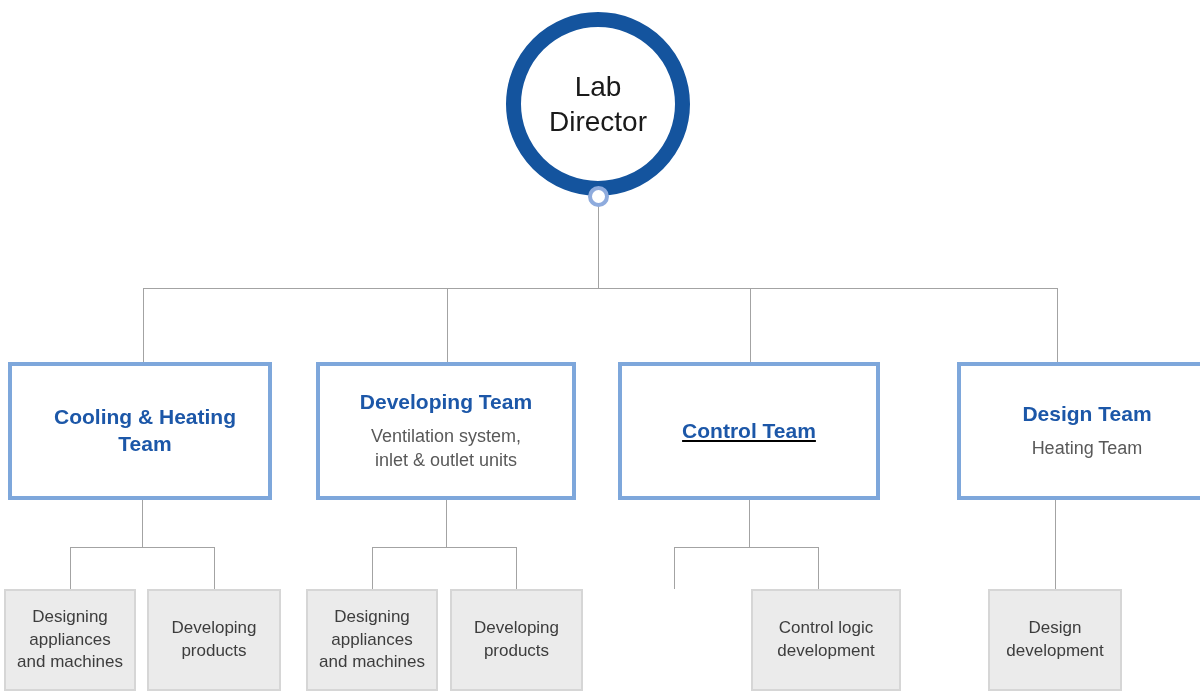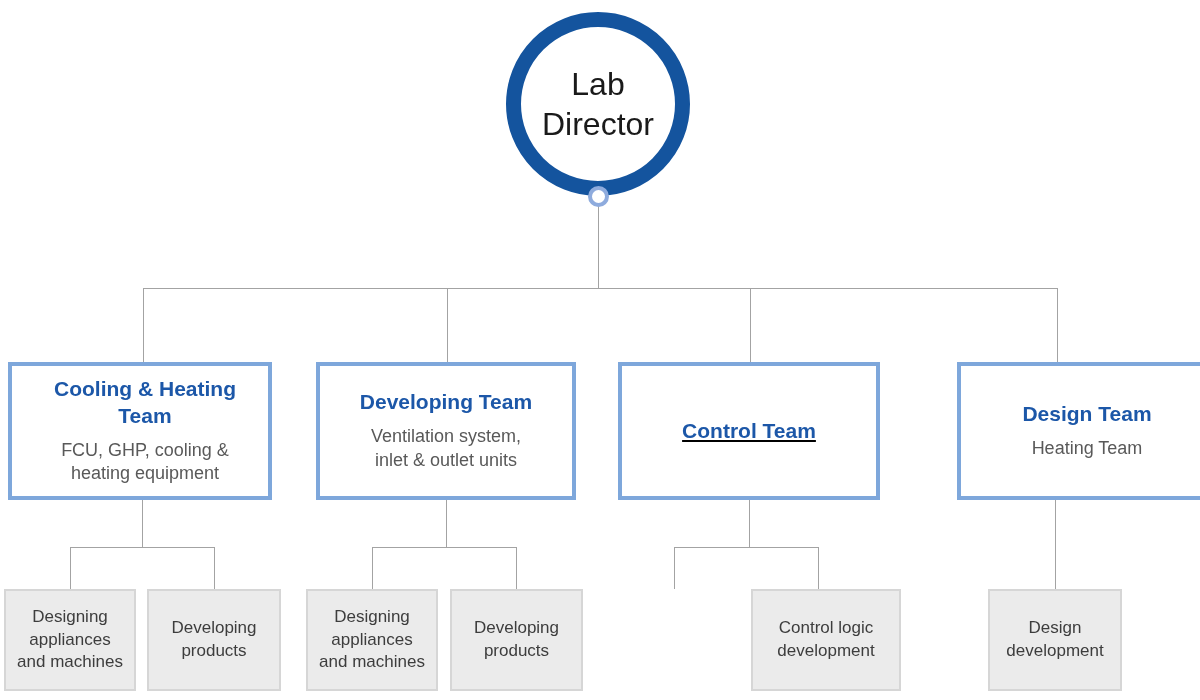--- a/index.html
+++ b/index.html
@@ -24,21 +24,21 @@
   .vline{width:1px;}
   .hline{height:1px;}
 
   
   .director{
     position:absolute;left:506px;top:12px;width:184px;height:184px;
     border:15px solid var(--accent-dark);border-radius:50%;background:#fff;
     display:flex;align-items:center;justify-content:center;z-index:1;
   }
   .director-label{
-    font-size:32px;line-height:1.25;color:var(--director-text);
+    font-size:28px;line-height:1.25;color:var(--director-text);
     text-align:center;white-space:pre-line;
   }
   .node-dot{
     position:absolute;left:588px;top:186px;width:21px;height:21px;
     border:4px solid var(--node-ring);border-radius:50%;background:#fff;z-index:2;
   }
 
   
   .team-box{
     position:absolute;top:362px;height:138px;background:#fff;
@@ -104,22 +104,20 @@
 
   <div class="director">
     <div class="director-label">Lab
 Director</div>
   </div>
   <div class="node-dot"></div>
 
   <div class="team-box team-1">
     <div class="team-title">Cooling &amp; Heating
 Team</div>
-    <div class="team-desc">FCU, GHP, cooling &amp;
-heating equipment</div>
   </div>
   <div class="team-box team-2">
     <div class="team-title">Developing Team</div>
     <div class="team-desc">Ventilation system,
 inlet &amp; outlet units</div>
   </div>
   <div class="team-box team-3">
     <div class="team-title">Control Team</div>
   </div>
   <div class="team-box team-4">

